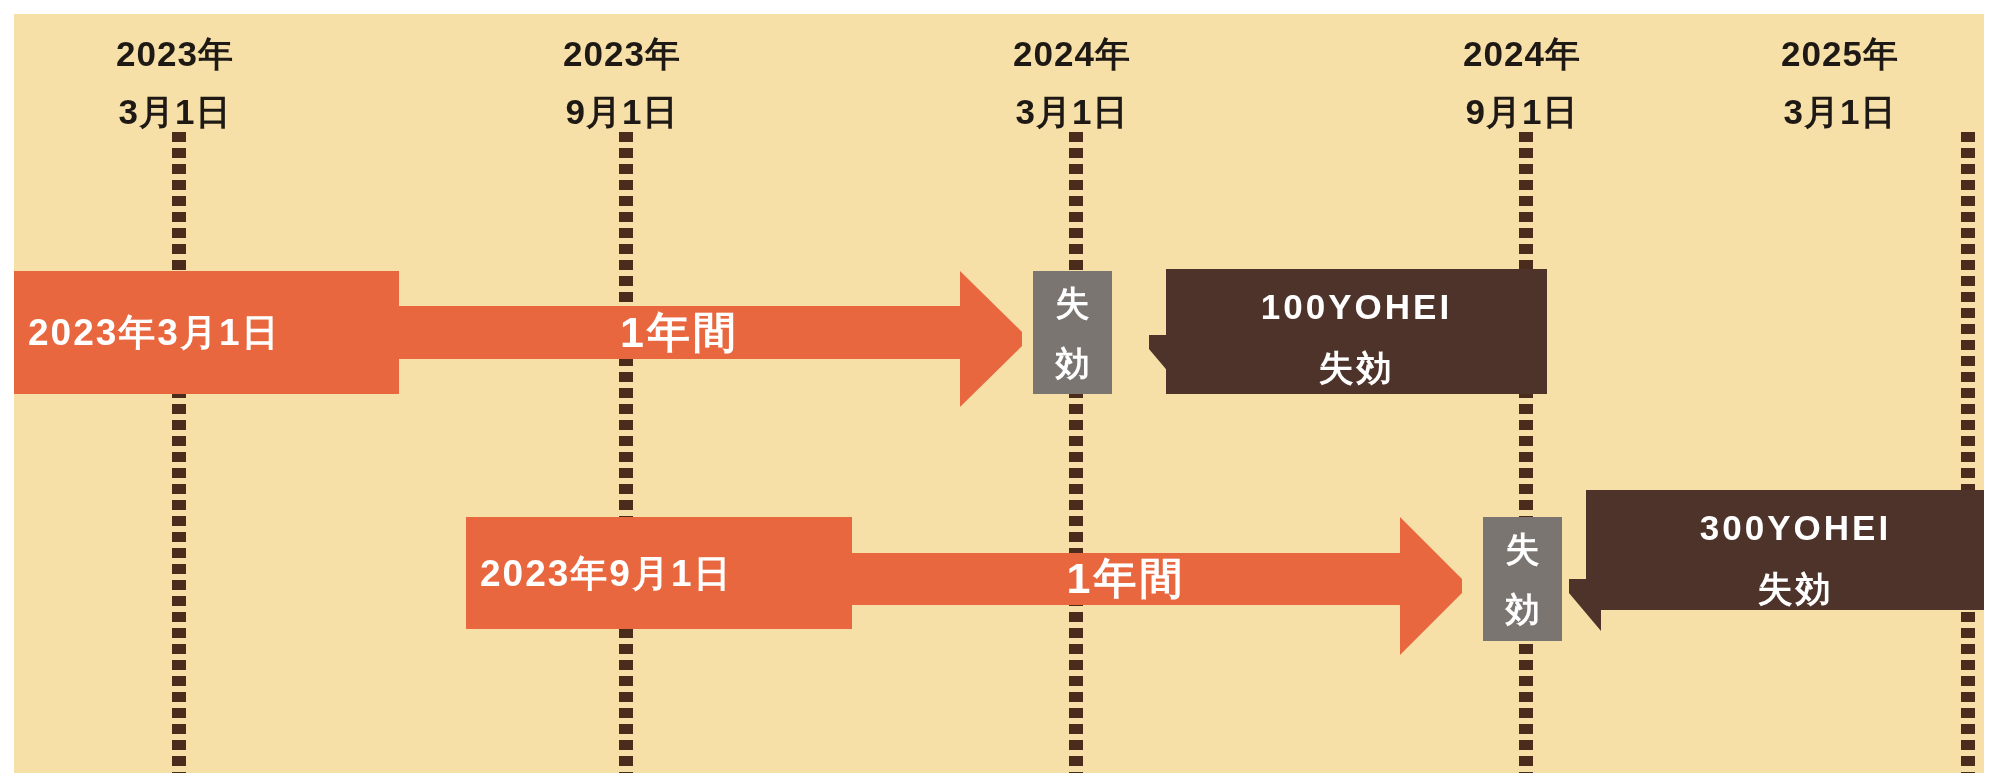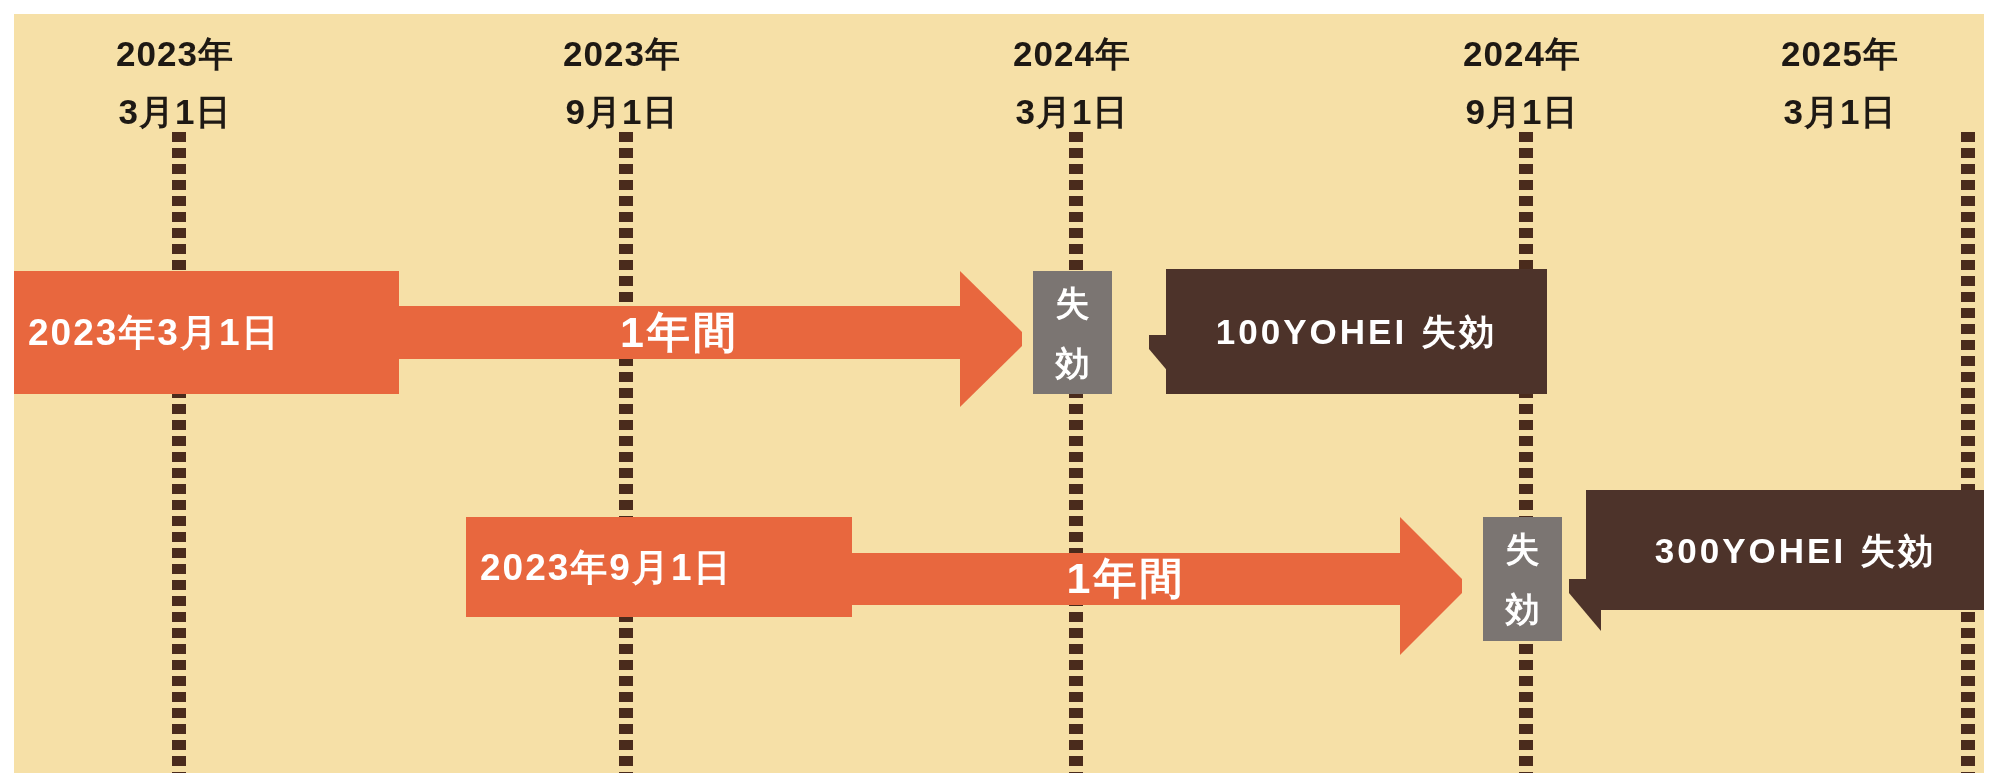--- a/index.html
+++ b/index.html
@@ -33,21 +33,21 @@
   .head-r1 { border-top:61.5px solid transparent; border-bottom:61.5px solid transparent; border-left:62px solid var(--orange,#E8673E); }
   .head-r2 { border-top:62px solid transparent; border-bottom:62px solid transparent; border-left:62px solid var(--orange,#E8673E); }
   .expire-box {
     position:absolute; z-index:2; background:var(--gray,#7B7572); color:var(--text-light,#fff);
     display:flex; flex-direction:column; align-items:center; justify-content:center;
     font-size:34px; line-height:46px;
   }
   .expire-char { display:block; }
   .bubble {
     position:absolute; z-index:2; background:var(--brown,#4D332A); color:var(--text-light,#fff);
-    display:flex; flex-direction:row; align-items:center; justify-content:center;
+    display:flex; flex-direction:column; align-items:center; 
     text-align:center; font-size:35px; line-height:47px; letter-spacing:3px; white-space:nowrap;
   }
   .tail {
     position:absolute; z-index:2; width:0; height:0;
     border-bottom:38px solid transparent; border-right:32px solid var(--brown,#4D332A);
   }
 </style>
 </head>
 <body>
 
@@ -89,21 +89,21 @@
   <div class="expire-box" style="left:1019px; top:257px; width:79px; height:123px;">
     <span class="expire-char">失</span>
     <span class="expire-char">効</span>
   </div>
   <div class="tail" style="left:1121px; top:321px;"></div>
   <div class="bubble" style="left:1152px; top:255px; width:381px; height:125px;">
     <span>100YOHEI</span>
     <span>失効</span>
   </div>
 
-  <div class="grant-box" style="left:452px; top:503px; width:386px; height:100px;">
+  <div class="grant-box" style="left:452px; top:503px; width:386px; height:112px;">
     <span>2023年9月1日</span>
   </div>
   <div class="shaft" style="left:838px; top:539px; width:550px; height:52px;"></div>
   <div class="arrow-head head-r2" style="left:1386px; top:503px;"></div>
   <div class="duration" style="left:838px; top:539px; width:548px; height:52px;">1年間</div>
   <div class="expire-box" style="left:1469px; top:503px; width:79px; height:124px;">
     <span class="expire-char">失</span>
     <span class="expire-char">効</span>
   </div>
   <div class="tail" style="left:1541px; top:565px;"></div>

